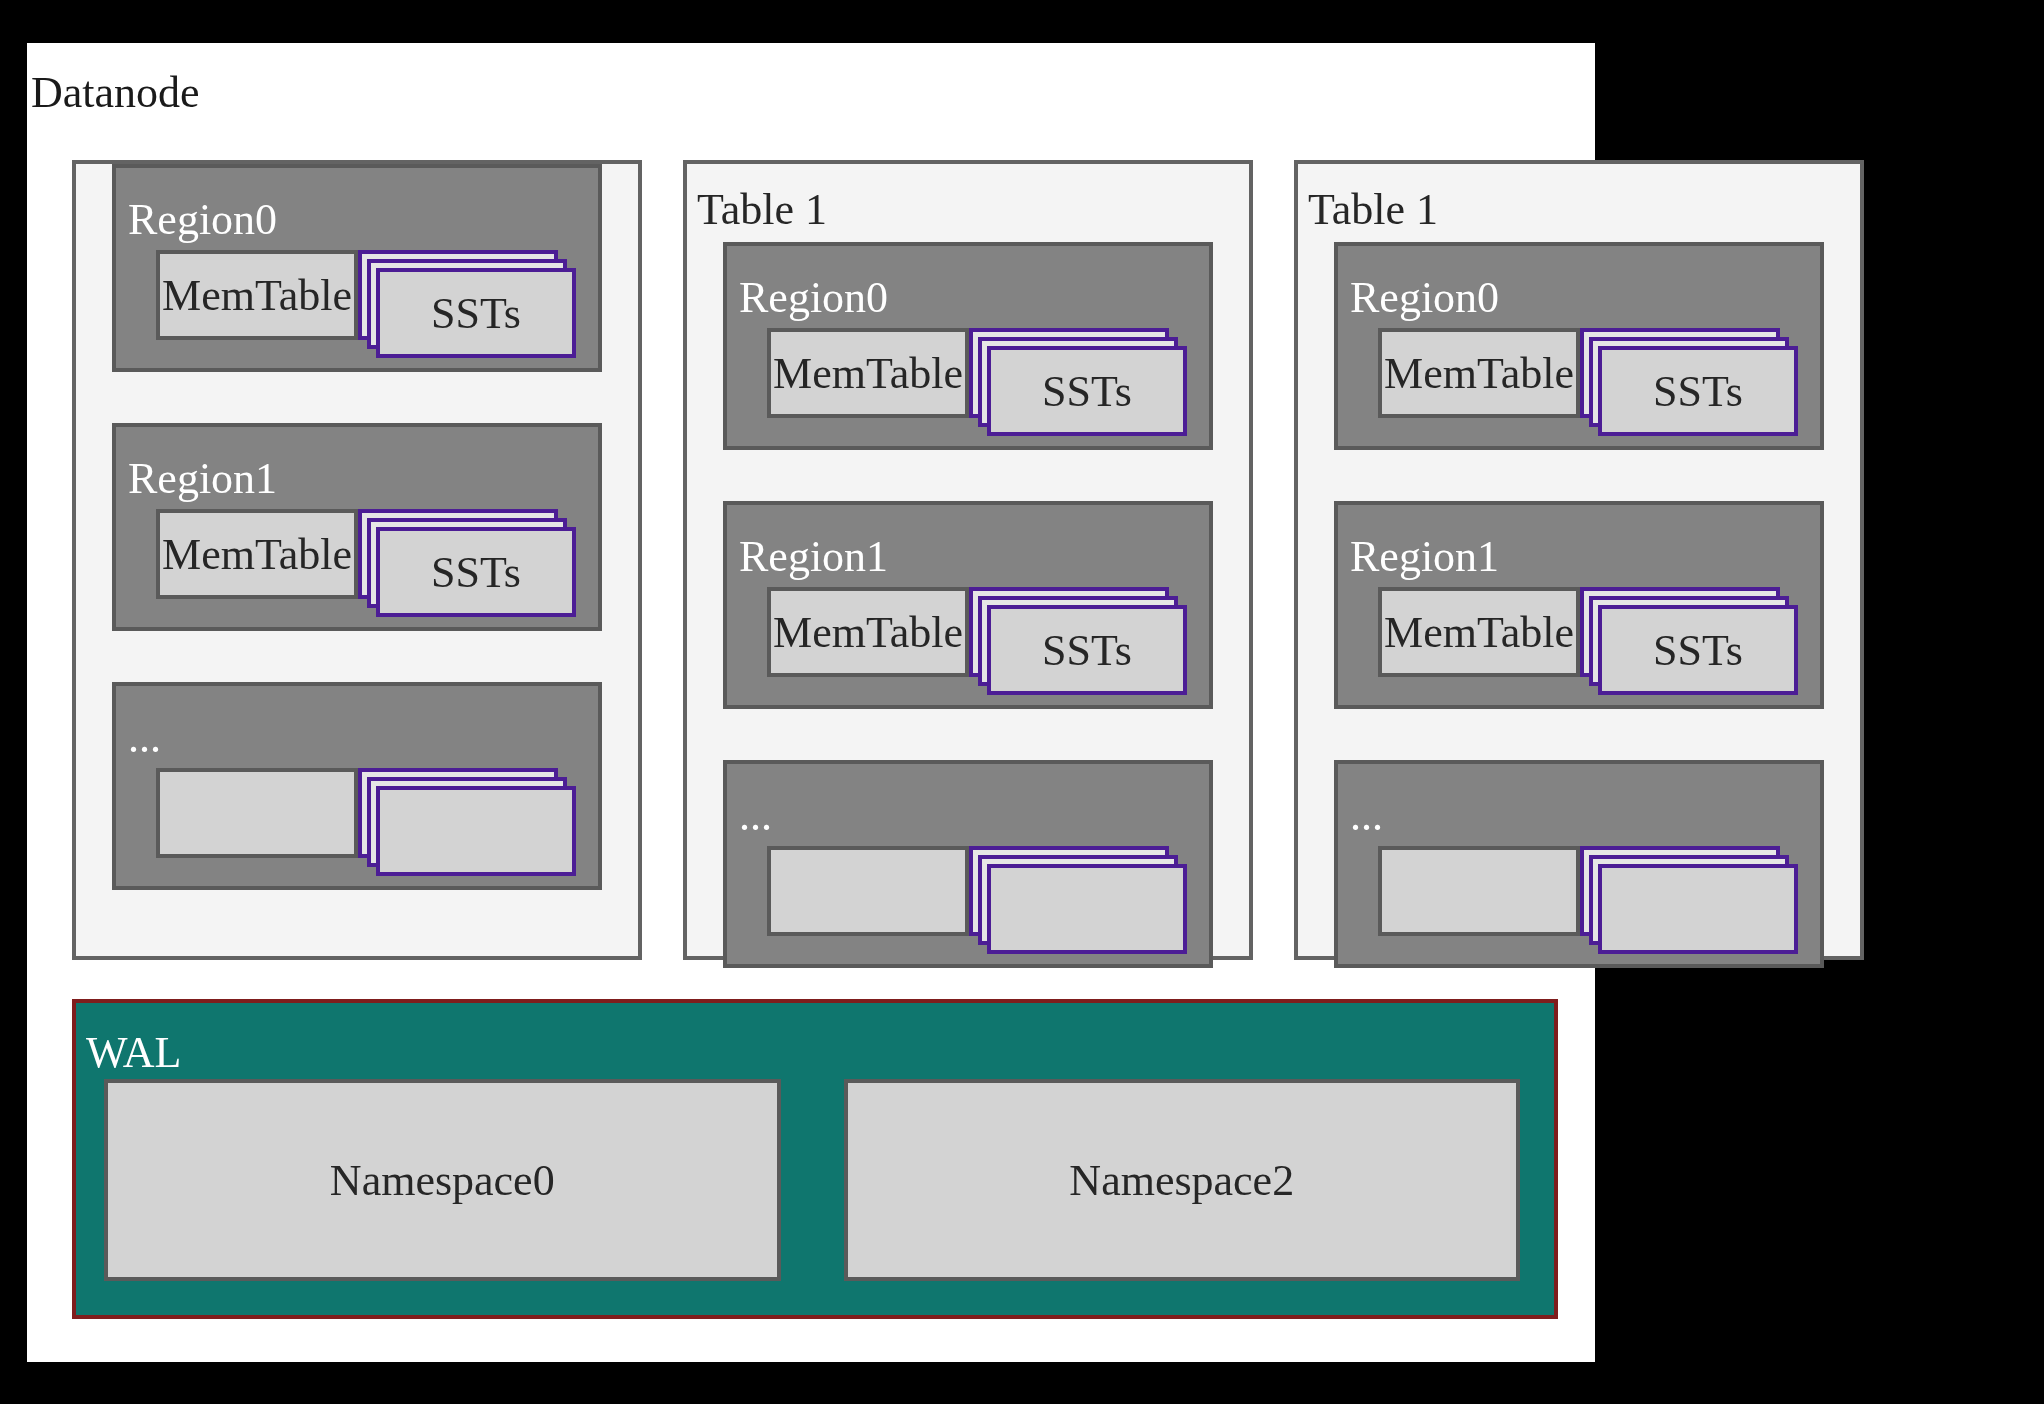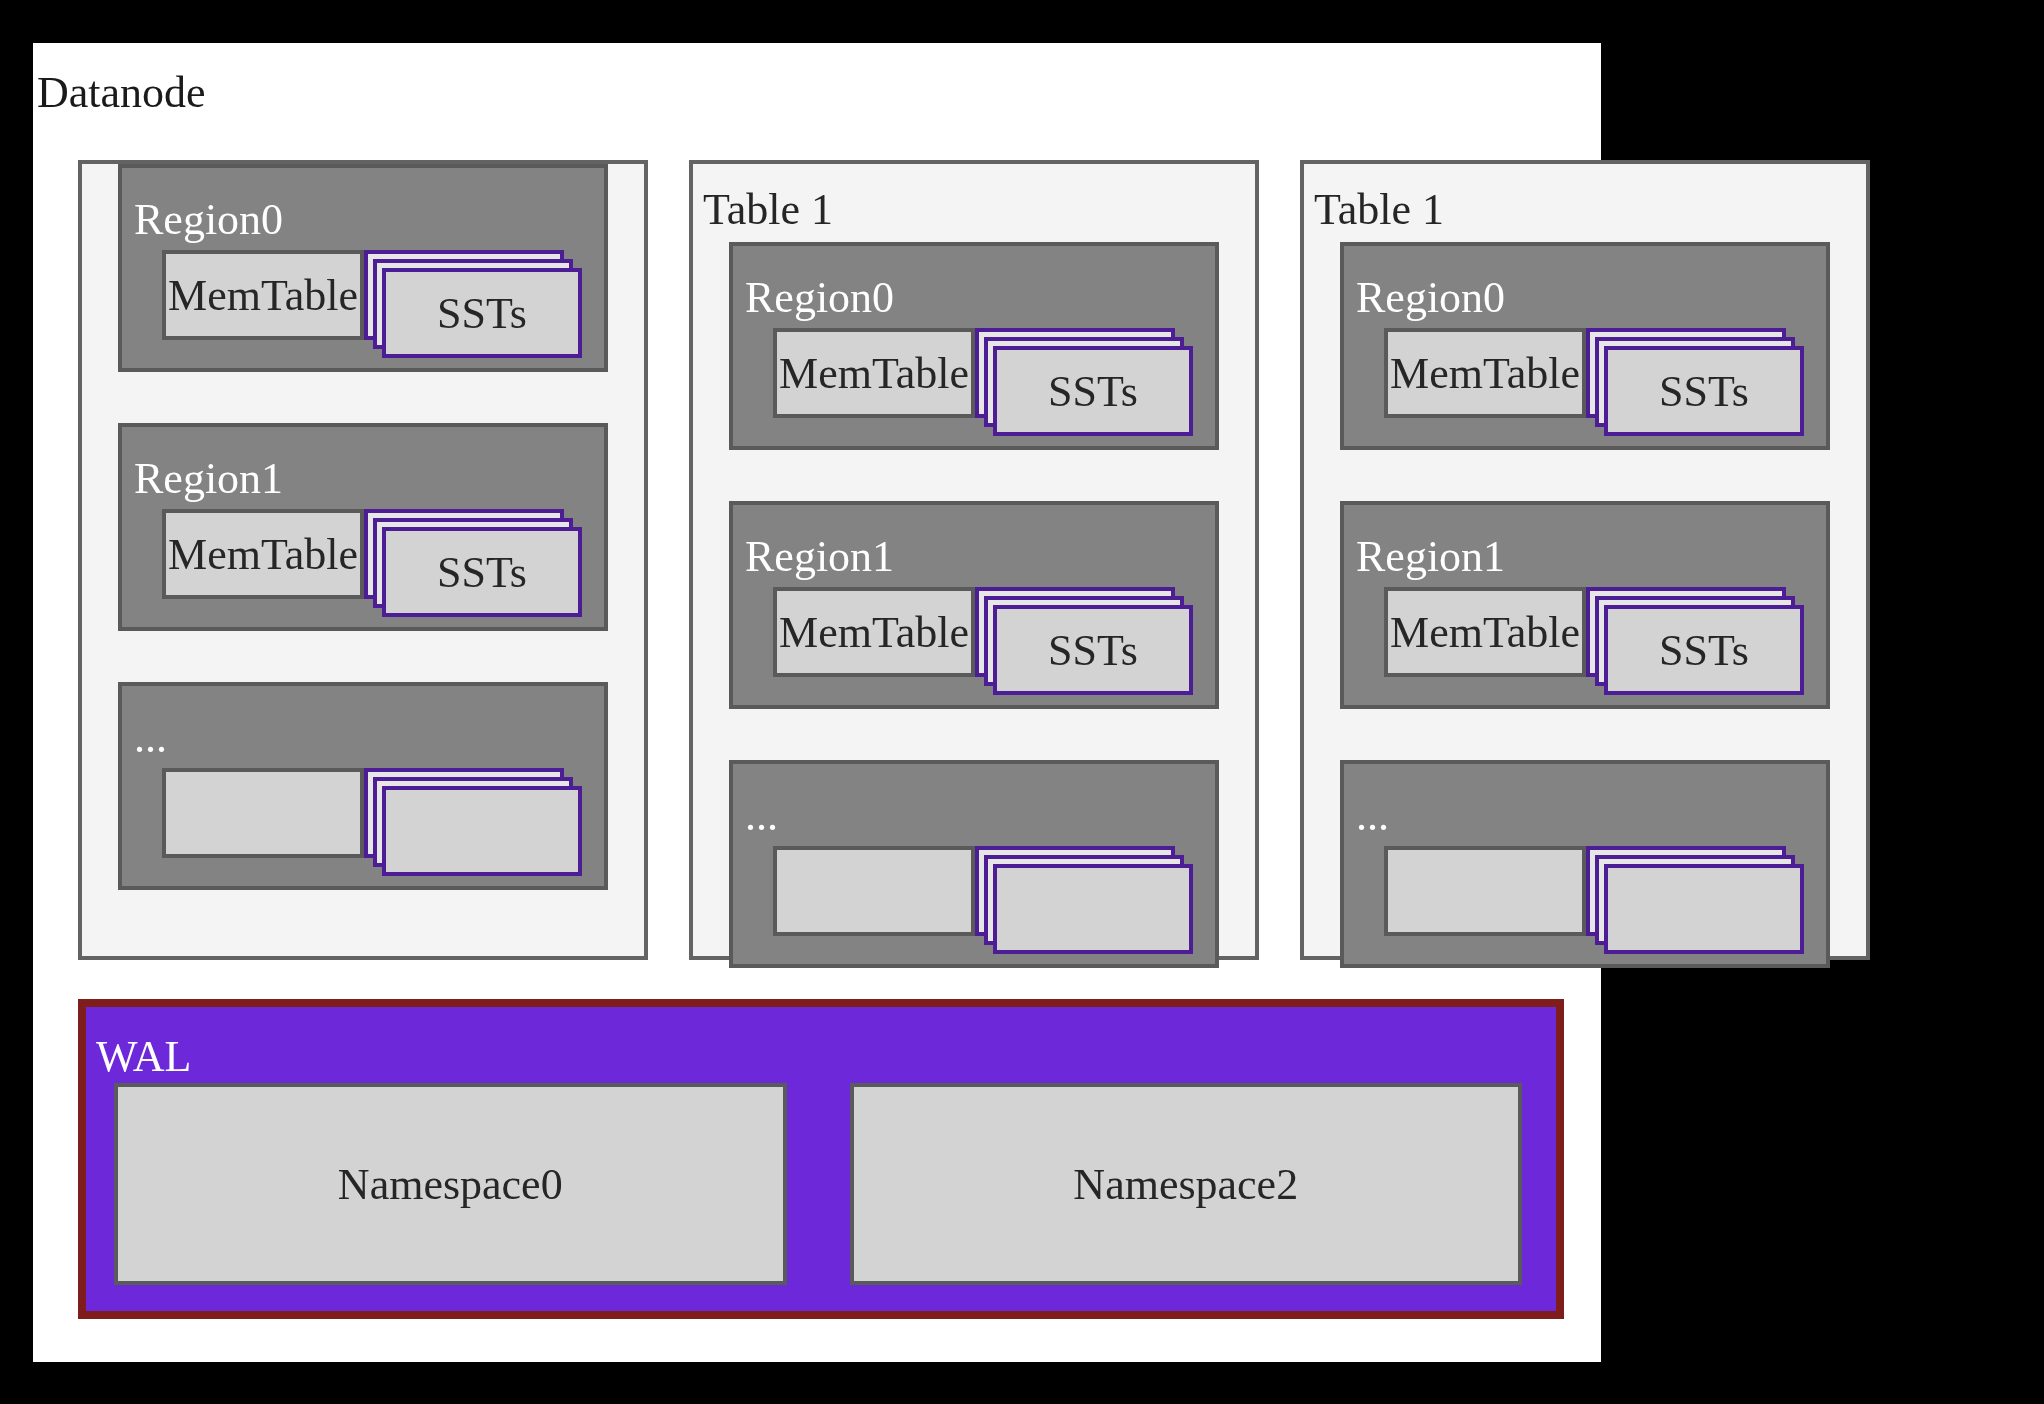--- a/index.html
+++ b/index.html
@@ -7,21 +7,21 @@
   body {
     width: 2044px; height: 1404px;
     font-family: "Liberation Serif", "DejaVu Serif", serif;
     position: relative; overflow: hidden;
   }
   .frame {
     position: absolute; left: 0; top: 0; width: 2044px; height: 1404px;
     background: #000;
   }
   .canvas {
-    position: absolute; left: 33px; top: 43px; width: 1568px; height: 1319px;
+    position: absolute; left: 27px; top: 43px; width: 1568px; height: 1319px;
     background: #ffffff;
   }
   .diagram-title {
     margin: 28px 0 0 4px;
     font-size: 44px; line-height: 1; color: #1a1a1a;
   }
   .tables-row {
     margin: 45px 37px 0 45px;
     display: flex; gap: 41px;
   }
@@ -68,22 +68,22 @@
   .sst-layer.back-2 { left: 9px; top: 9px; }
   .sst-layer.front {
     left: 18px; top: 18px;
     background: #d3d3d3;
     display: flex; align-items: center; justify-content: center;
     font-size: 44px; color: #262626;
   }
   .wal {
     margin: 39px 37px 0 45px;
     height: 320px;
-    background: #6d28d9;
-    border: 8px solid #7f1d1d;
+    background: #0f766e;
+    border: 4px solid #7f1d1d;
     padding: 28px 34px 0 4px;
   }
   .wal-label {
     margin-left: 6px;
     font-size: 44px; line-height: 1; color: #ffffff;
   }
   .wal-row {
     margin: 4px 0 0 14px;
     display: flex; gap: 63px; padding-left: 10px;
   }

